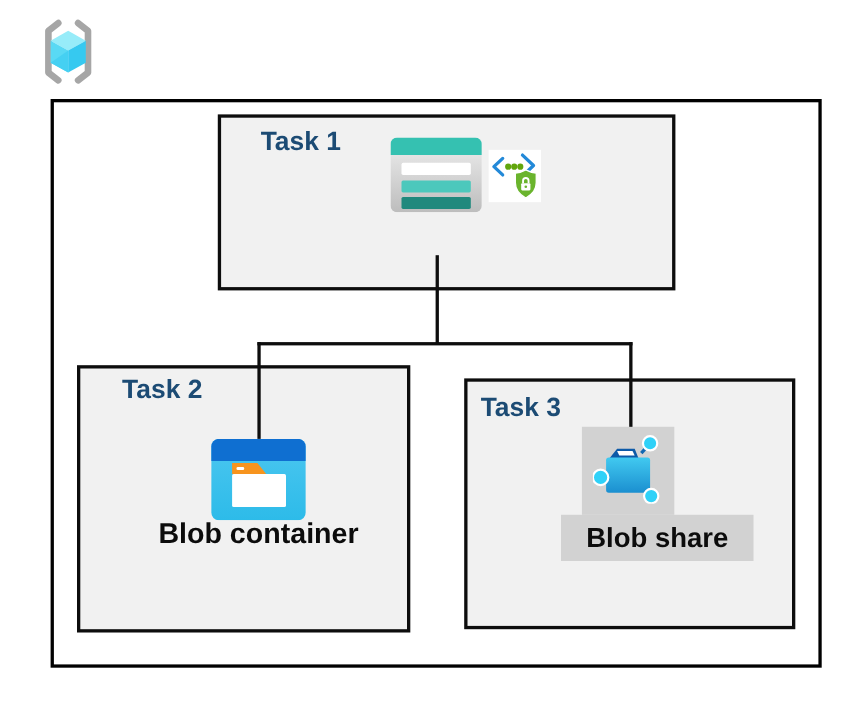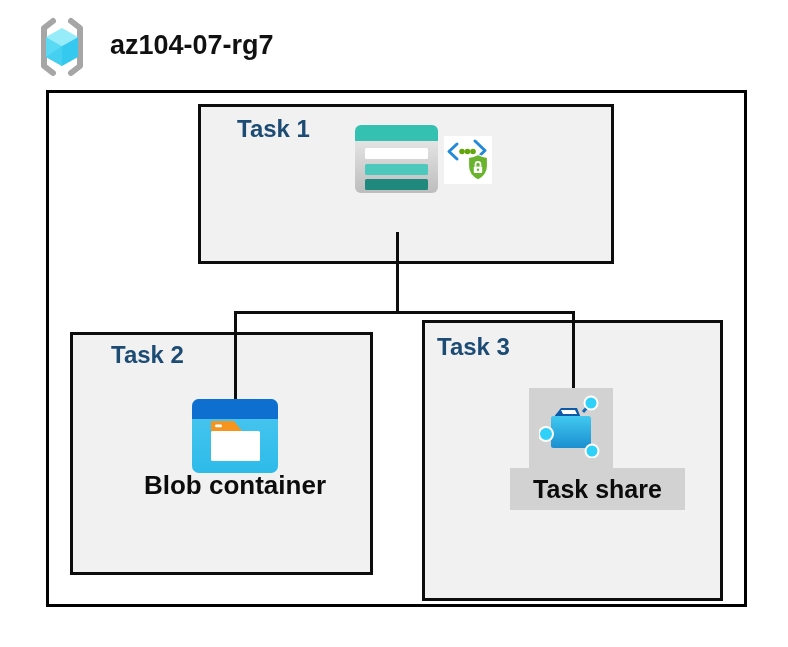--- a/index.html
+++ b/index.html
@@ -13,21 +13,21 @@
   }
   .outer-box{
     left:46px;top:90px;width:701px;height:517px;border:3px solid #000000;background:#ffffff;
     box-sizing:border-box;
   }
   .task-box{
     border:3px solid #0d0d0d;background:#f1f1f1;box-sizing:border-box;
   }
   .task1{left:198px;top:104px;width:416px;height:160px;}
   .task2{left:70px;top:332px;width:303px;height:243px;}
-  .task3{left:422px;top:320px;width:301px;height:281px;}
+  .task3{left:422px;top:344px;width:301px;height:228px;}
   .task-label{
     position:absolute;font-size:24px;font-weight:bold;color:#1c4b74;
   }
   .res-label{
     position:absolute;text-align:center;font-size:26px;font-weight:bold;color:#0c0c0c;z-index:5;
   }
   .line{position:absolute;background:#0d0d0d;z-index:1;}
   .icon{position:absolute;z-index:3;}
   .fs-highlight{
     position:absolute;background:#d2d2d2;z-index:2;
@@ -46,21 +46,20 @@
 <div id="canvas">
 
   <svg class="abs icon" style="left:31px;top:16px;" width="62" height="62" viewBox="0 0 60 62">
     <path d="M21 5 L12 12 L12 50 L21 57" fill="none" stroke="#a6a6a6" stroke-width="6" stroke-linecap="round" stroke-linejoin="round"></path>
     <path d="M39 5 L48 12 L48 50 L39 57" fill="none" stroke="#a6a6a6" stroke-width="6" stroke-linecap="round" stroke-linejoin="round"></path>
     <polygon points="30,12 46,21 30,30 14,21" fill="#97ecf9"></polygon>
     <polygon points="14,21 30,30 30,50 14,41" fill="#59d9f4"></polygon>
     <polygon points="46,21 30,30 30,50 46,41" fill="#36c9f0"></polygon>
     <polygon points="30,30 30,50 14,41" fill="#45d0f2"></polygon>
   </svg>
-  <div class="abs rg-title">az104-07-rg7</div>
 
   <div class="abs outer-box"></div>
 
   <div class="line" style="left:396px;top:232px;width:3px;height:81px;"></div>
   <div class="line" style="left:234px;top:311px;width:341px;height:3px;"></div>
   <div class="line" style="left:234px;top:311px;width:3px;height:88px;"></div>
   <div class="line" style="left:572px;top:311px;width:3px;height:81px;"></div>
 
   <div class="abs task-box task1">
     <div class="task-label" style="left:36px;top:8px;">Task 1</div>
@@ -131,16 +130,16 @@
     <path d="M46 50 L53 57" stroke="#1268b3" stroke-width="3"></path>
     <polygon points="14,24 22,14 38,14 42,24" fill="#0d5aa8"></polygon>
     <polygon points="22,16 36,16 38,20 24,20" fill="#ffffff"></polygon>
     <rect x="12" y="22" width="40" height="32" rx="2.5" fill="url(#fs)"></rect>
     <circle cx="52" cy="9" r="6.5" fill="#2fd1f8" stroke="#ffffff" stroke-width="2"></circle>
     <circle cx="7" cy="40" r="7" fill="#2fd1f8" stroke="#ffffff" stroke-width="2"></circle>
     <circle cx="53" cy="57" r="6.5" fill="#2fd1f8" stroke="#ffffff" stroke-width="2"></circle>
   </svg>
 
   <div class="fs-highlight fs-label-box">
-    <span class="fs-label-text">Task share</span>
+    <span class="fs-label-text">Blob share</span>
   </div>
 
 </div>
 
 </body></html>

